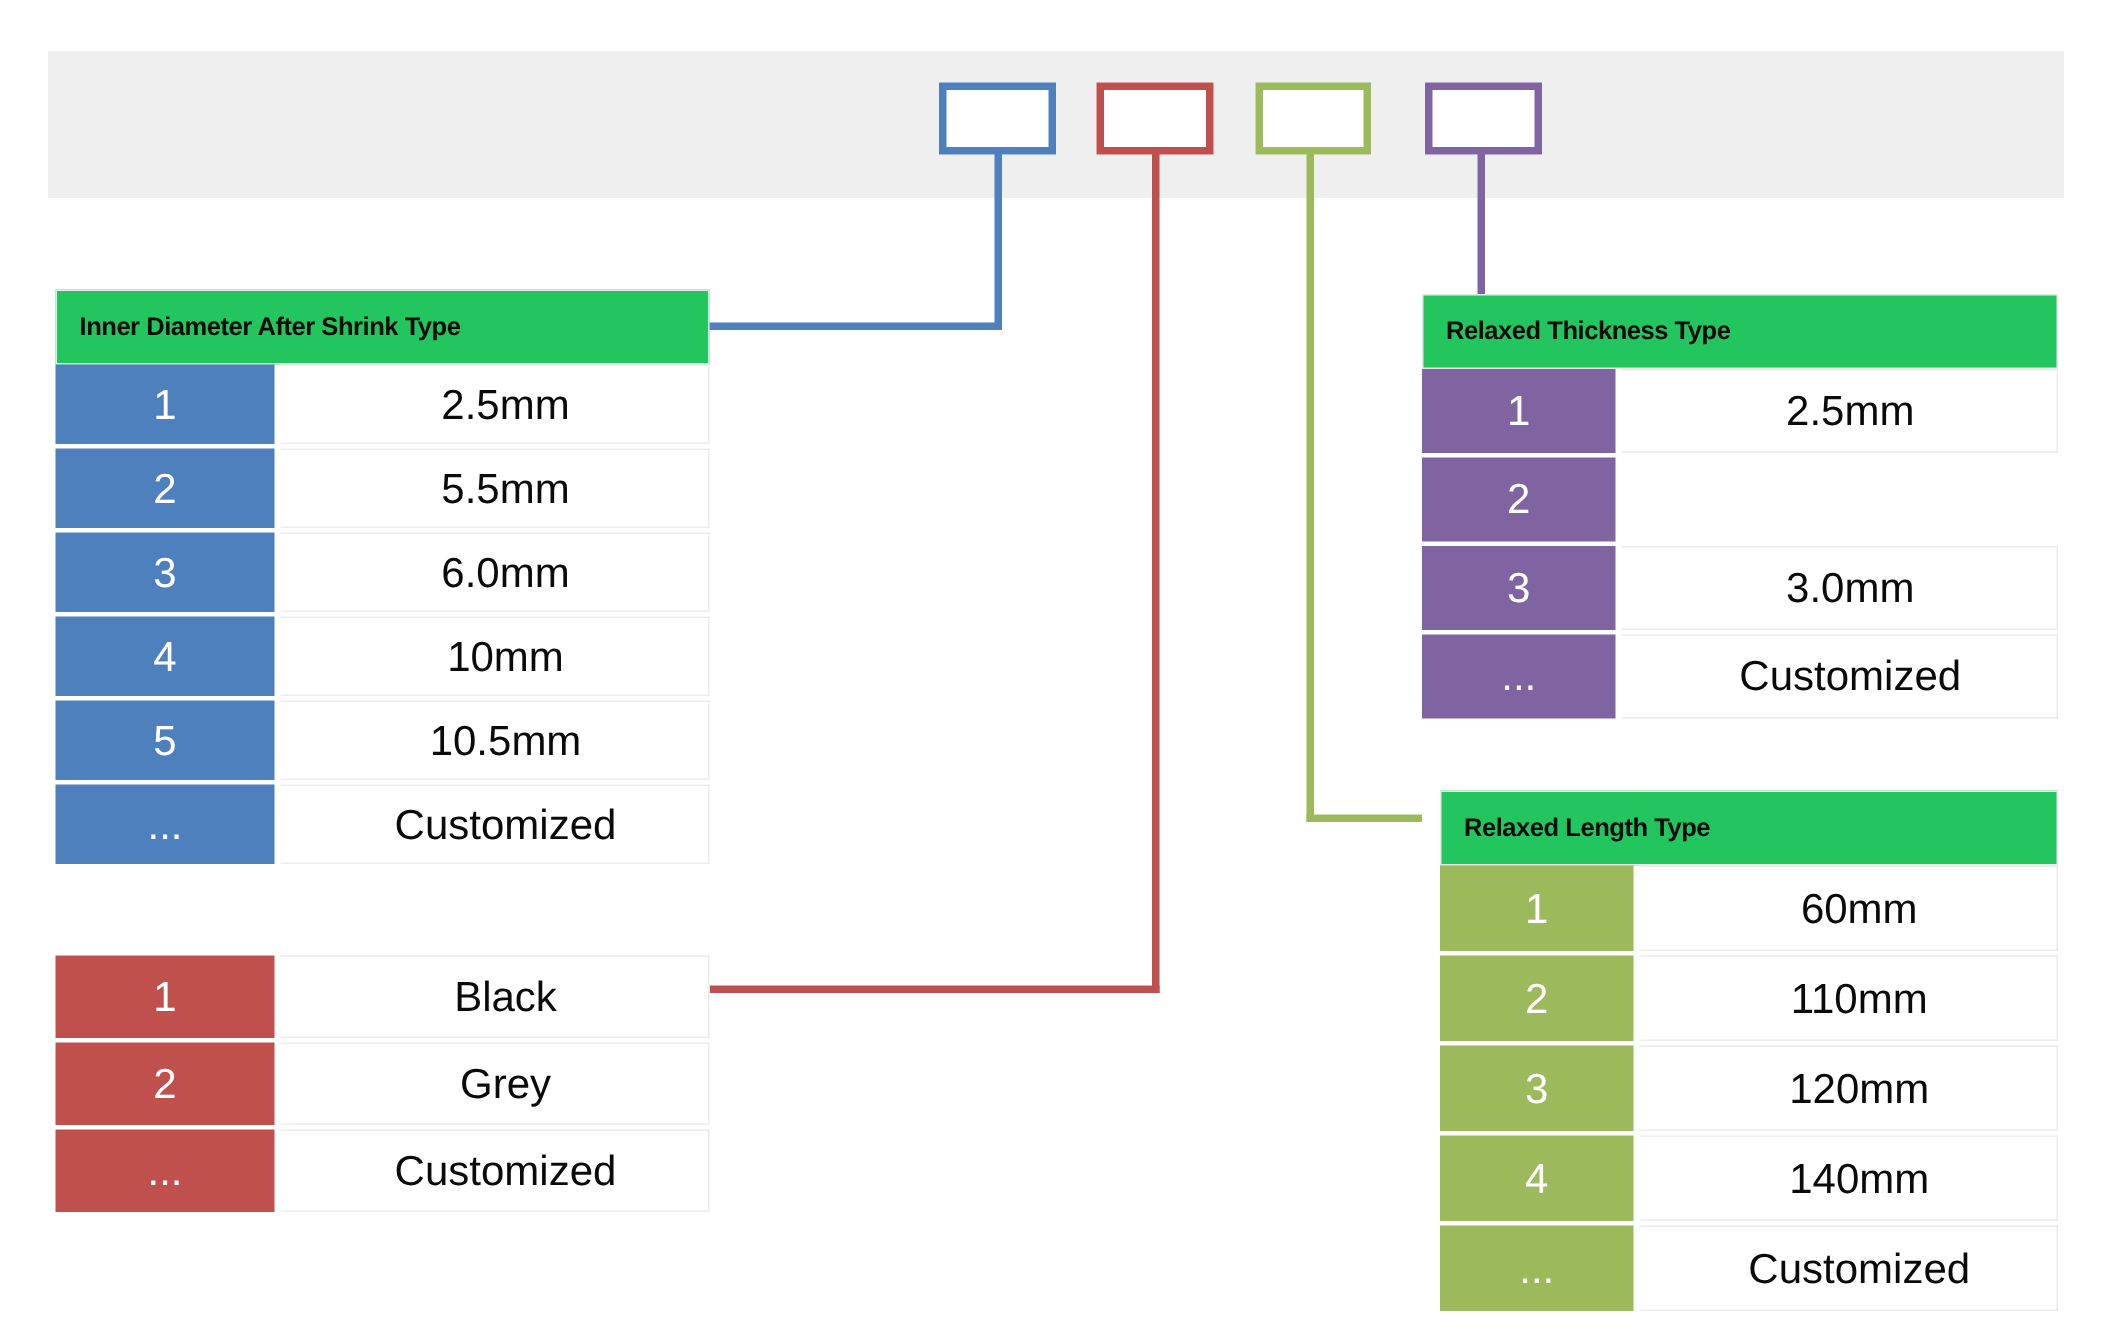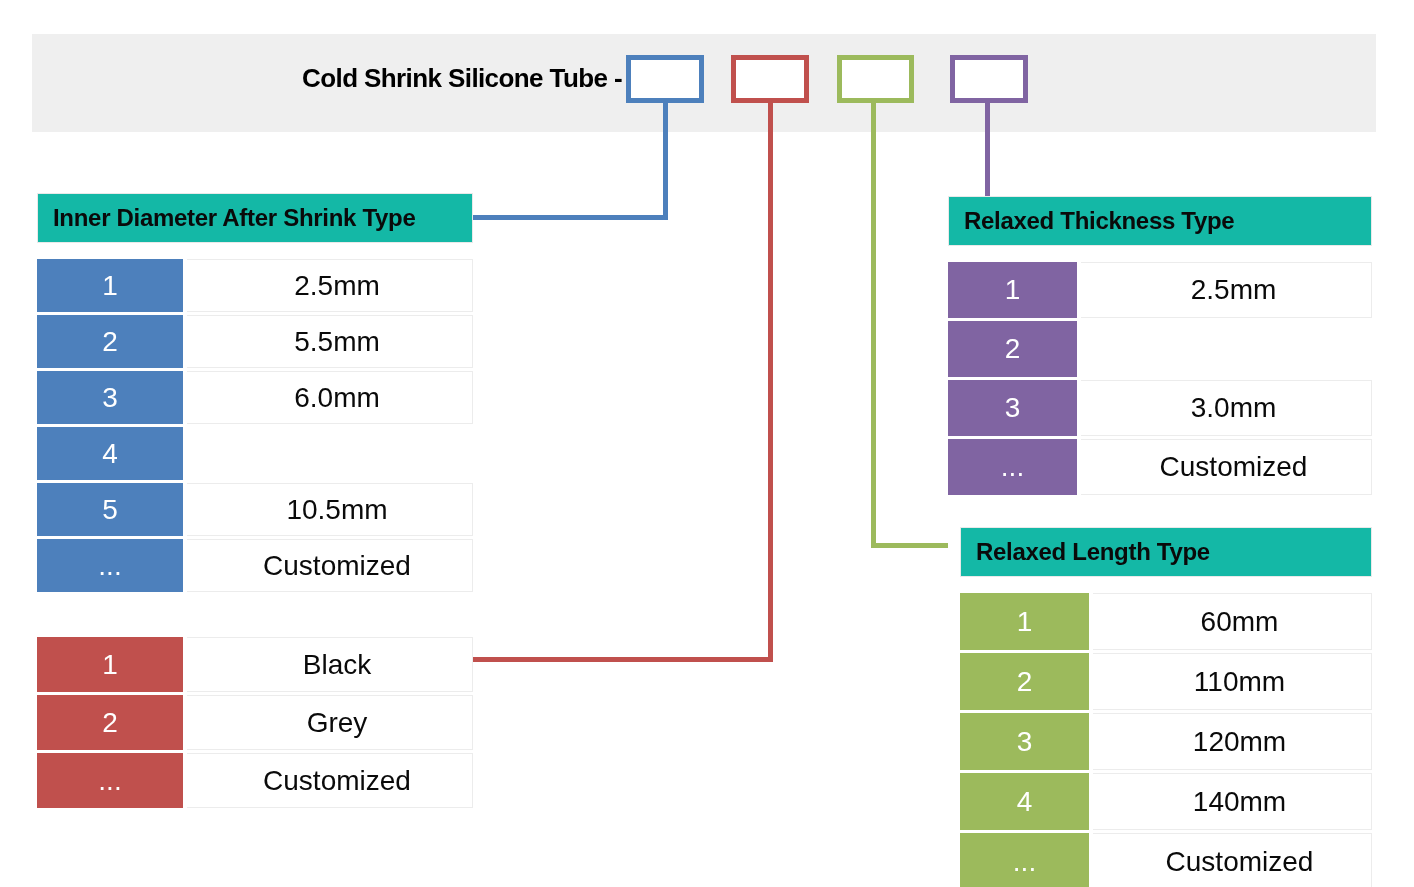--- a/index.html
+++ b/index.html
@@ -13,23 +13,23 @@
     position:absolute; left:32px; top:60px; width:590px; text-align:right;
     font-size:26px; font-weight:bold; letter-spacing:-0.6px; color:#000;
     line-height:36px; white-space:nowrap;
   }
   .code-box { position:absolute; width:78px; height:48px; top:55px;
     background:#fff; border:5px solid #888; }
   .conn { position:absolute; background:#888; }
 
   .otable { position:absolute; }
   .thead {
-    height:50px; line-height:48px; background:#14b8a6; border:1px solid #e9e9e9;
-    font-weight:bold; font-size:24px; color:#0a0a0a; padding-left:15px;
-    margin-bottom:16px; letter-spacing:-0.3px; white-space:nowrap;
+    height:50px; line-height:48px; background:#22c55e; border:1px solid #e9e9e9;
+    font-weight:bold; font-size:17px; color:#0a0a0a; padding-left:15px;
+    margin-bottom:0; letter-spacing:-0.3px; white-space:nowrap;
   }
   .trow { display:flex; margin-bottom:3px; }
   .code-cell {
     color:#ffffff; text-align:center; font-size:28px; margin-right:4px;
     flex:0 0 auto;
   }
   .value-cell {
     flex:1 1 auto; background:#fff; border:1px solid #ececec; border-left:none;
     padding-left:15px; font-size:28px; color:#0a0a0a; white-space:nowrap;text-align:center;
   }
@@ -47,21 +47,20 @@
   .t3 .trow { height:56px; line-height:54px; }
   .t3 .code-cell { width:129px; line-height:56px; }
 </style>
 </head>
 <body>
 
 <div class="canvas">
 
   <div class="band" style="background-color: rgb(239, 239, 239);"></div>
 
-  <div class="main-title">Cold Shrink Silicone Tube -</div>
 
   <div class="code-box" style="left: 626px; border-color: rgb(77, 128, 188);"></div>
   <div class="code-box" style="left: 731px; border-color: rgb(192, 80, 77);"></div>
   <div class="code-box" style="left: 837px; width: 77px; border-color: rgb(156, 186, 92);"></div>
   <div class="code-box" style="left: 950px; border-color: rgb(128, 100, 162);"></div>
 
   <div class="conn" style="left: 663px; top: 100px; width: 5px; height: 120px; background-color: rgb(77, 128, 188);"></div>
   <div class="conn" style="left: 472px; top: 215px; width: 196px; height: 5px; background-color: rgb(77, 128, 188);"></div>
 
   <div class="conn" style="left: 768px; top: 100px; width: 5px; height: 562px; background-color: rgb(192, 80, 77);"></div>
@@ -82,20 +81,21 @@
         <div class="trow">
           <div class="code-cell" style="background-color: rgb(77, 128, 188);">2</div>
           <div class="value-cell">5.5mm</div>
         </div>
         <div class="trow">
           <div class="code-cell" style="background-color: rgb(77, 128, 188);">3</div>
           <div class="value-cell">6.0mm</div>
         </div>
         <div class="trow">
           <div class="code-cell" style="background-color: rgb(77, 128, 188);">4</div>
+          <div class="value-cell">10mm</div>
         </div>
         <div class="trow">
           <div class="code-cell" style="background-color: rgb(77, 128, 188);">5</div>
           <div class="value-cell">10.5mm</div>
         </div>
         <div class="trow">
           <div class="code-cell" style="background-color: rgb(77, 128, 188);">...</div>
           <div class="value-cell">Customized</div>
         </div>
       </div>

